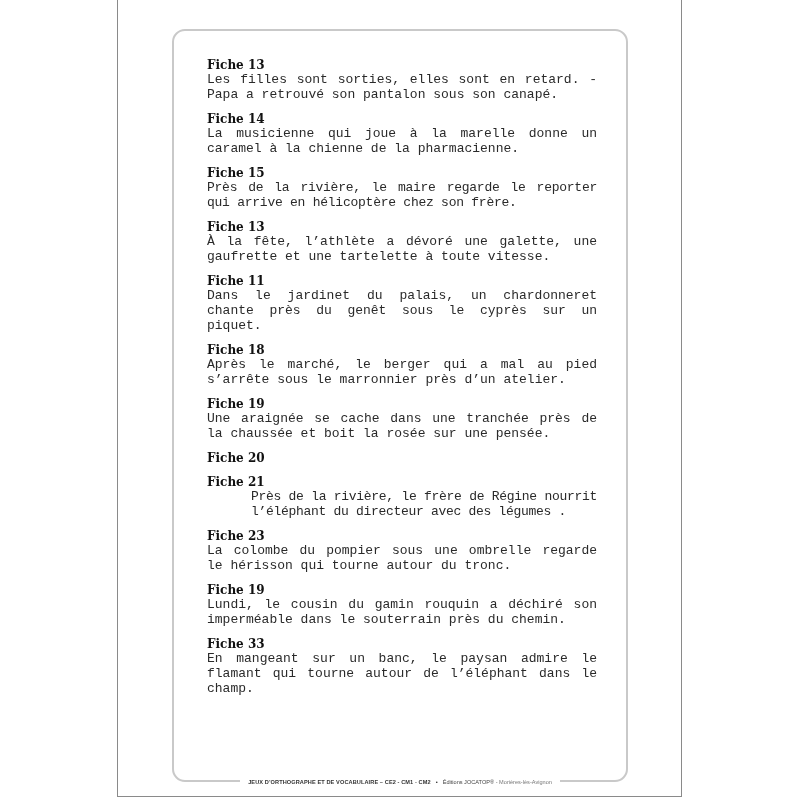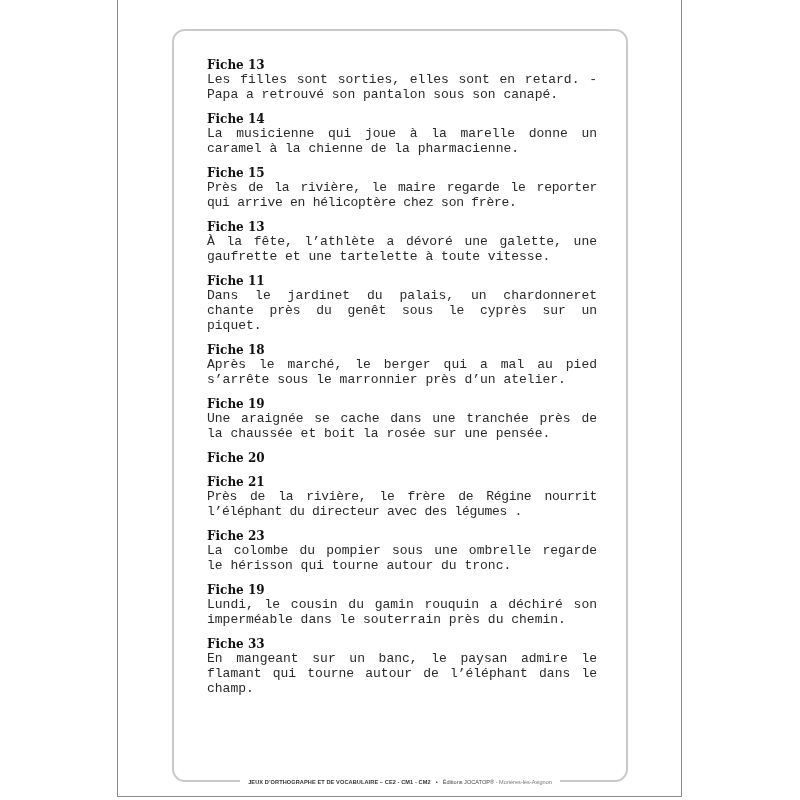--- a/index.html
+++ b/index.html
@@ -128,21 +128,21 @@
   </div>
   <div class="fiche">
     <div class="fiche-title">Fiche 19</div>
     <div class="fiche-text">Une araignée se cache dans une tranchée près de la chaussée et boit la rosée sur une pensée.</div>
   </div>
   <div class="fiche">
     <div class="fiche-title">Fiche 20</div>
   </div>
   <div class="fiche">
     <div class="fiche-title">Fiche 21</div>
-    <div class="fiche-text" style="letter-spacing:-0.3px;">Près de la rivière, le frère de Régine nourrit l’éléphant du directeur avec des légumes .</div>
+    <div class="fiche-text" style="letter-spacing:-0.3px;margin-left:44px;">Près de la rivière, le frère de Régine nourrit l’éléphant du directeur avec des légumes .</div>
   </div>
   <div class="fiche">
     <div class="fiche-title">Fiche 23</div>
     <div class="fiche-text">La colombe du pompier sous une ombrelle regarde le hérisson qui tourne autour du tronc.</div>
   </div>
   <div class="fiche">
     <div class="fiche-title">Fiche 19</div>
     <div class="fiche-text">Lundi, le cousin du gamin rouquin a déchiré son imperméable dans le souterrain près du chemin.</div>
   </div>
   <div class="fiche">

